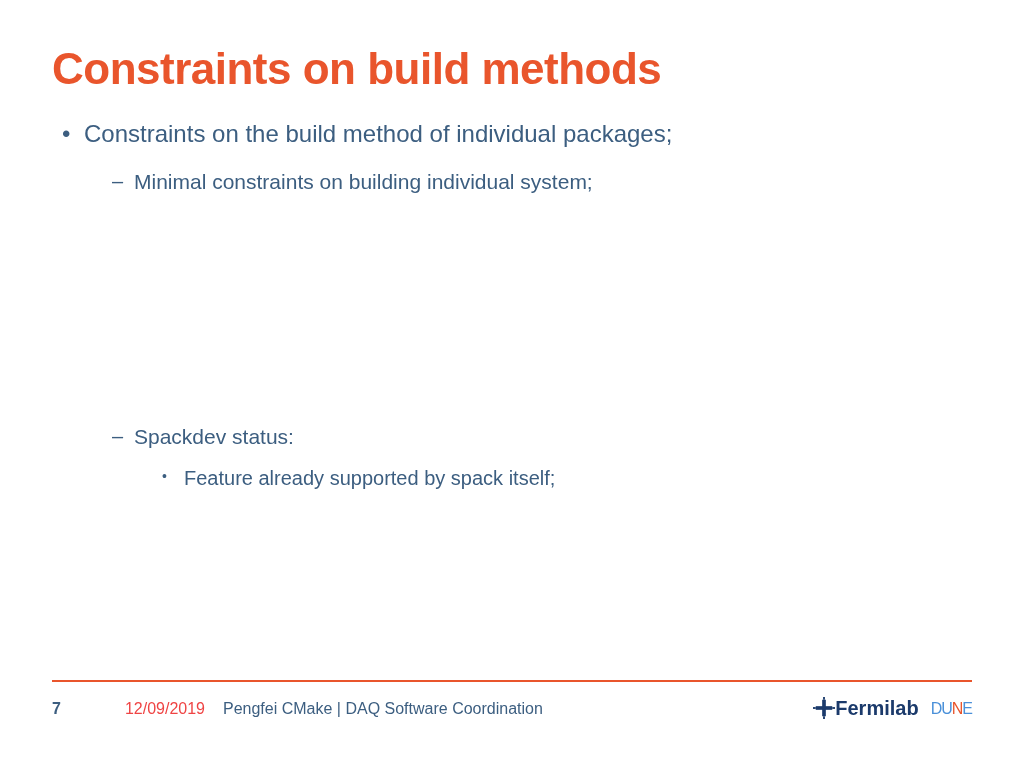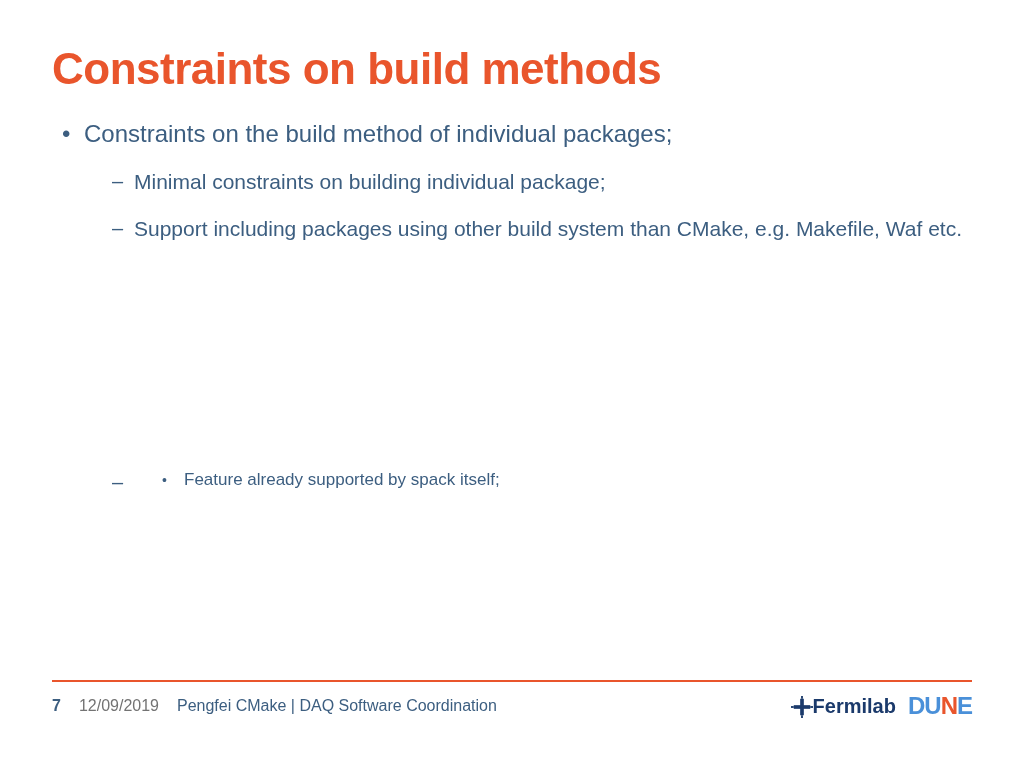--- a/index.html
+++ b/index.html
@@ -7,57 +7,55 @@
   .slide { position: relative; width: 1024px; height: 744px; padding: 44px 52px 0 52px; }
   .title { font-size: 44px; font-weight: bold; color: #E9552C; margin-bottom: 24px; letter-spacing: -0.5px; }
   .content { color: #3C5E80; }
   ul.lvl1 { list-style: none; padding-left: 10px; margin-top: 24px; }
   ul.lvl1 > li { position: relative; padding-left: 22px; font-size: 24px; line-height: 1.35; margin-bottom: 18px; }
   ul.lvl1 > li::before { content: "•"; position: absolute; left: 0; top: 0; font-size: 24px; color: #3C5E80; }
   ul.lvl2 { list-style: none; padding-left: 28px; margin-top: 18px; }
   ul.lvl2 > li { position: relative; padding-left: 22px; font-size: 21px; line-height: 1.35; margin-bottom: 18px; }
   ul.lvl2 > li::before { content: "–"; position: absolute; left: 0; top: 0; font-size: 20px; color: #3C5E80; }
   ul.lvl3 { list-style: none; padding-left: 28px; margin-top: 14px; }
-  ul.lvl3 > li { position: relative; padding-left: 22px; font-size: 17px; line-height: 1.35; margin-bottom: 14px; }
+  ul.lvl3 > li { position: relative; padding-left: 22px; font-size: 20px; line-height: 1.35; margin-bottom: 14px; }
   ul.lvl3 > li::before { content: "•"; position: absolute; left: 0; top: 2px; font-size: 14px; color: #3C5E80; }
   .gap { height: 190px; }
   .footer-line { position: absolute; left: 52px; right: 52px; bottom: 62px; height: 2px; background: #E9552C; }
   .footer { position: absolute; left: 52px; right: 52px; bottom: 24px; display: flex; align-items: center; font-size: 16px; }
   .page-num { color: #3C5E80; font-weight: bold; margin-right: 18px; }
-  .date { color: #737373; margin-right: 18px; }
+  .date { color: #ef4444; margin-right: 18px; margin-left: 46px; }
   .author { color: #3C5E80; }
   .logos { margin-left: auto; display: flex; align-items: center; gap: 12px; }
-  .fermilab-logo { display: flex; align-items: flex-end; color: #1B3A6B; font-weight: bold; font-size: 20px; }
+  .fermilab-logo { display: flex; align-items: flex-start; color: #1B3A6B; font-weight: bold; font-size: 20px; }
   .fermilab-mark { width: 22px; height: 22px; position: relative; }
   .fermilab-mark svg { width: 22px; height: 22px; display: block; }
-  .dune-logo { font-weight: bold; font-size: 24px; letter-spacing: -1px; color: #4A90D9; position: relative; }
+  .dune-logo { font-weight: normal; font-size: 16px; letter-spacing: -1px; color: #4A90D9; position: relative; }
   .dune-logo .n { color: #E9552C; display: inline-block; transform: translateY(0); }
 </style>
 </head>
 <body>
 
 <div class="slide">
 
   <h1 class="title">Constraints on build methods</h1>
 
   <div class="content">
     <ul class="lvl1">
       <li>
         <span>Constraints on the build method of individual packages;</span>
         <ul class="lvl2">
           <li>
-            <span>Minimal constraints on building individual package;</span>
-          </li>
-          <li>
-            <span>Support including packages using other build system than CMake, e.g. Makefile, Waf etc.</span>
+            <span>Minimal constraints on building individual system;</span>
           </li>
         </ul>
         <div class="gap"></div>
         <ul class="lvl2">
           <li>
+            <span>Spackdev status:</span>
             <ul class="lvl3">
               <li>
                 <span>Feature already supported by spack itself;</span>
               </li>
             </ul>
           </li>
         </ul>
       </li>
     </ul>
   </div>

